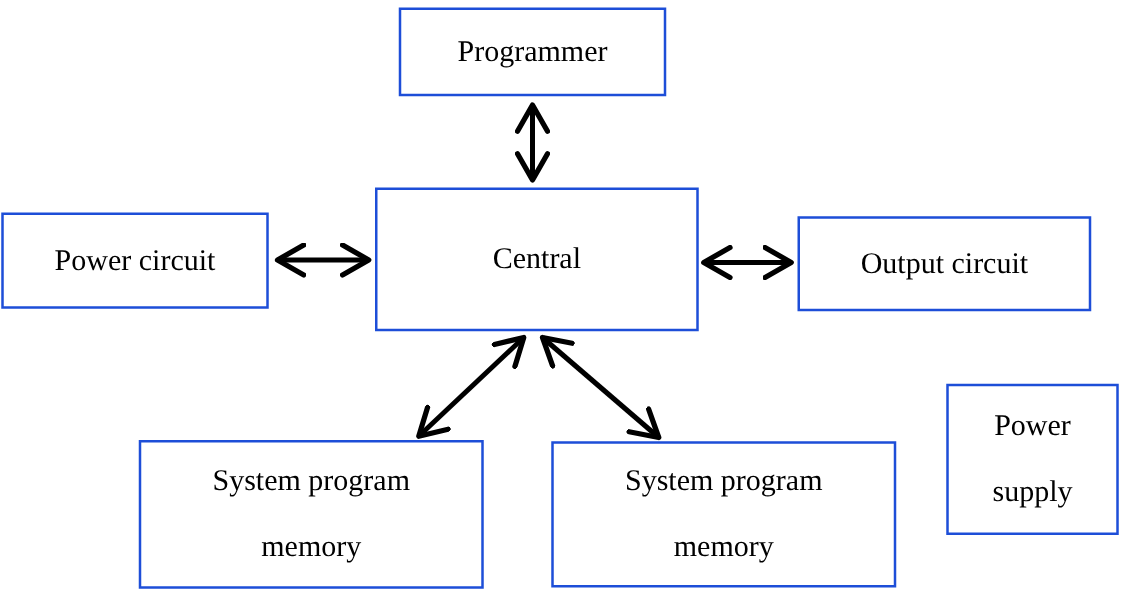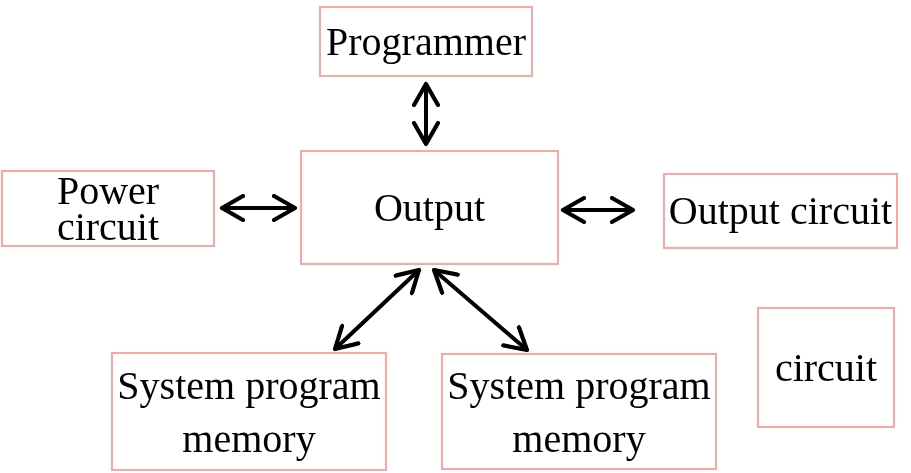--- a/index.html
+++ b/index.html
@@ -7,36 +7,36 @@
   body { font-family: "Liberation Serif", "DejaVu Serif", serif; }
   .canvas {
     position: relative;
     width: 911px;
     height: 473px;
     background: #ffffff;
     overflow: hidden;
   }
   .node {
     position: absolute;
-    border: 2px solid #fca5a5;
+    border: 2px solid #1d4ed8;
     background: #ffffff;
     color: #000000;
     display: flex;
     flex-direction: column;
     align-items: center;
     justify-content: center;
     text-align: center;
-    font-size: 40px;
+    font-size: 24px;
   }
   .node .line { display: block; line-height: 36px; }
   .node.multi .line { line-height: 53px; }
   .node-programmer   { left: 319px; top: 6px;   width: 214px; height: 71px; }
   .node-cpu          { left: 300px; top: 150px; width: 259px; height: 115px; }
   .node-input        { left: 1px;   top: 170px; width: 214px; height: 77px; }
-  .node-output       { left: 638px; top: 173px; width: 235px; height: 76px; margin-left: 25px; }
+  .node-output       { left: 638px; top: 173px; width: 235px; height: 76px; }
   .node-mem-left     { left: 111px; top: 352px; width: 276px; height: 119px; }
   .node-mem-right    { left: 441px; top: 353px; width: 276px; height: 117px; }
   .node-power        { left: 757px; top: 307px; width: 138px; height: 121px; }
   .arrow-layer {
     position: absolute;
     left: 0; top: 0;
     width: 911px;
     height: 473px;
     pointer-events: none;
   }
@@ -57,21 +57,21 @@
     <line x1="563" y1="210" x2="633" y2="210" stroke="#000000" stroke-width="4" marker-start="url(#chev)" marker-end="url(#chev)"></line>
     <line x1="419" y1="270" x2="335" y2="349" stroke="#000000" stroke-width="4" marker-start="url(#chev)" marker-end="url(#chev)"></line>
     <line x1="434" y1="270" x2="527" y2="350" stroke="#000000" stroke-width="4" marker-start="url(#chev)" marker-end="url(#chev)"></line>
   </svg>
 
   <div class="node node-programmer">
     <span class="line">Programmer</span>
   </div>
 
   <div class="node node-cpu multi">
-    <span class="line">Output</span>
+    <span class="line">Central</span>
   </div>
 
   <div class="node node-input">
     <span class="line">Power circuit</span>
   </div>
 
   <div class="node node-output">
     <span class="line">Output circuit</span>
   </div>
 
@@ -79,16 +79,17 @@
     <span class="line">System program</span>
     <span class="line">memory</span>
   </div>
 
   <div class="node node-mem-right multi">
     <span class="line">System program</span>
     <span class="line">memory</span>
   </div>
 
   <div class="node node-power multi">
-    <span class="line">circuit</span>
+    <span class="line">Power</span>
+    <span class="line">supply</span>
   </div>
 
 </div>
 
 </body></html>

